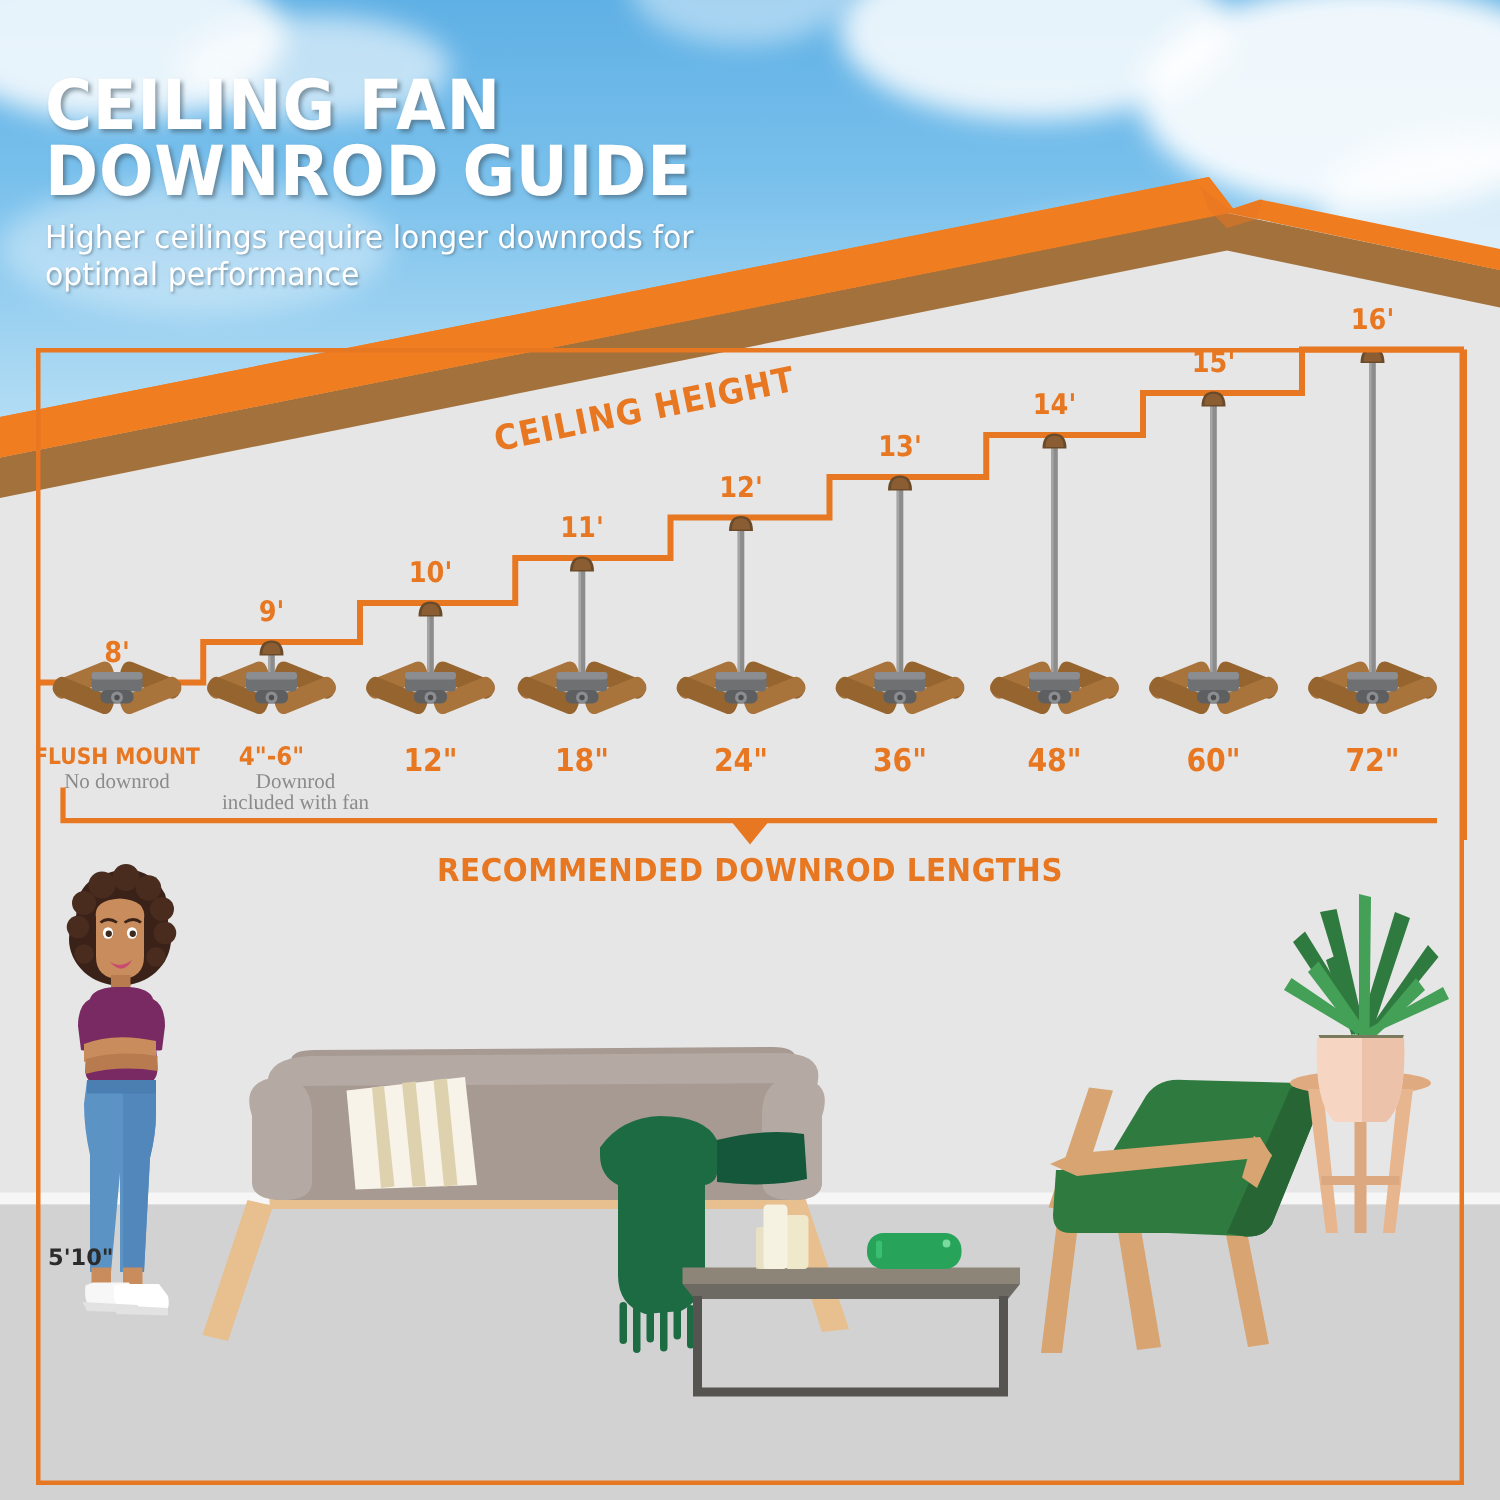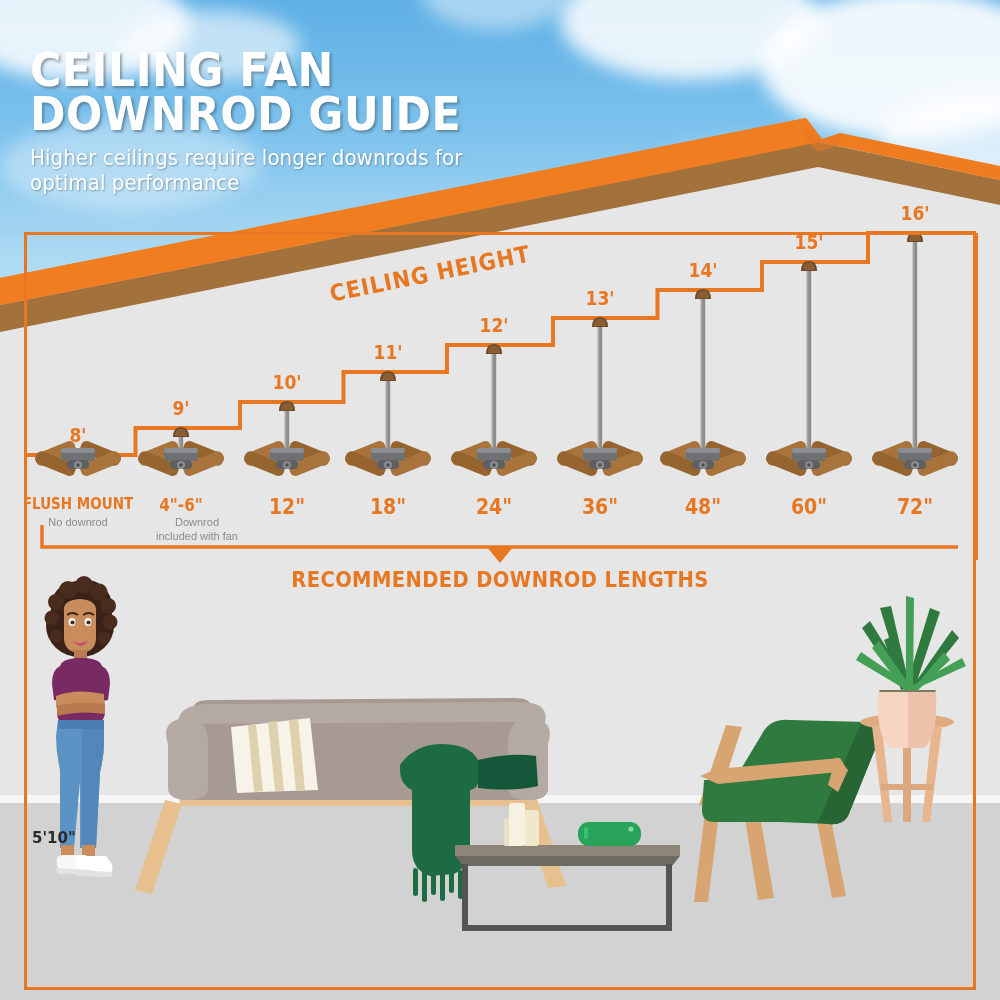--- a/index.html
+++ b/index.html
@@ -45,22 +45,22 @@
     position:absolute;color:#e87722;font-weight:bold;font-size:19px;
     font-family:"DejaVu Sans", sans-serif;
     transform:translateX(-50%) scaleX(.9);white-space:nowrap;
   }
   .d-label{
     position:absolute;color:#e87722;font-weight:bold;font-size:21px;
     font-family:"DejaVu Sans", sans-serif;
     transform:translateX(-50%) scaleX(.9);white-space:nowrap;
   }
   .d-sub{
-    position:absolute;color:#8b8b8b;font-size:11px;line-height:14px;
-    font-family:Liberation Sans, sans-serif;
+    position:absolute;color:#8b8b8b;font-size:14px;line-height:14px;
+    font-family:Liberation Serif, serif;
     transform:translateX(-50%);white-space:nowrap;text-align:center;
   }
   .ceiling-height-txt{
     position:absolute;left:330px;top:281px;
     color:#e87722;font-weight:bold;font-size:23px;
     font-family:"DejaVu Sans", sans-serif;
     transform:rotate(-11.5deg) scaleX(.92);transform-origin:left center;
     letter-spacing:1px;white-space:nowrap;
   }
   .rec-txt{

